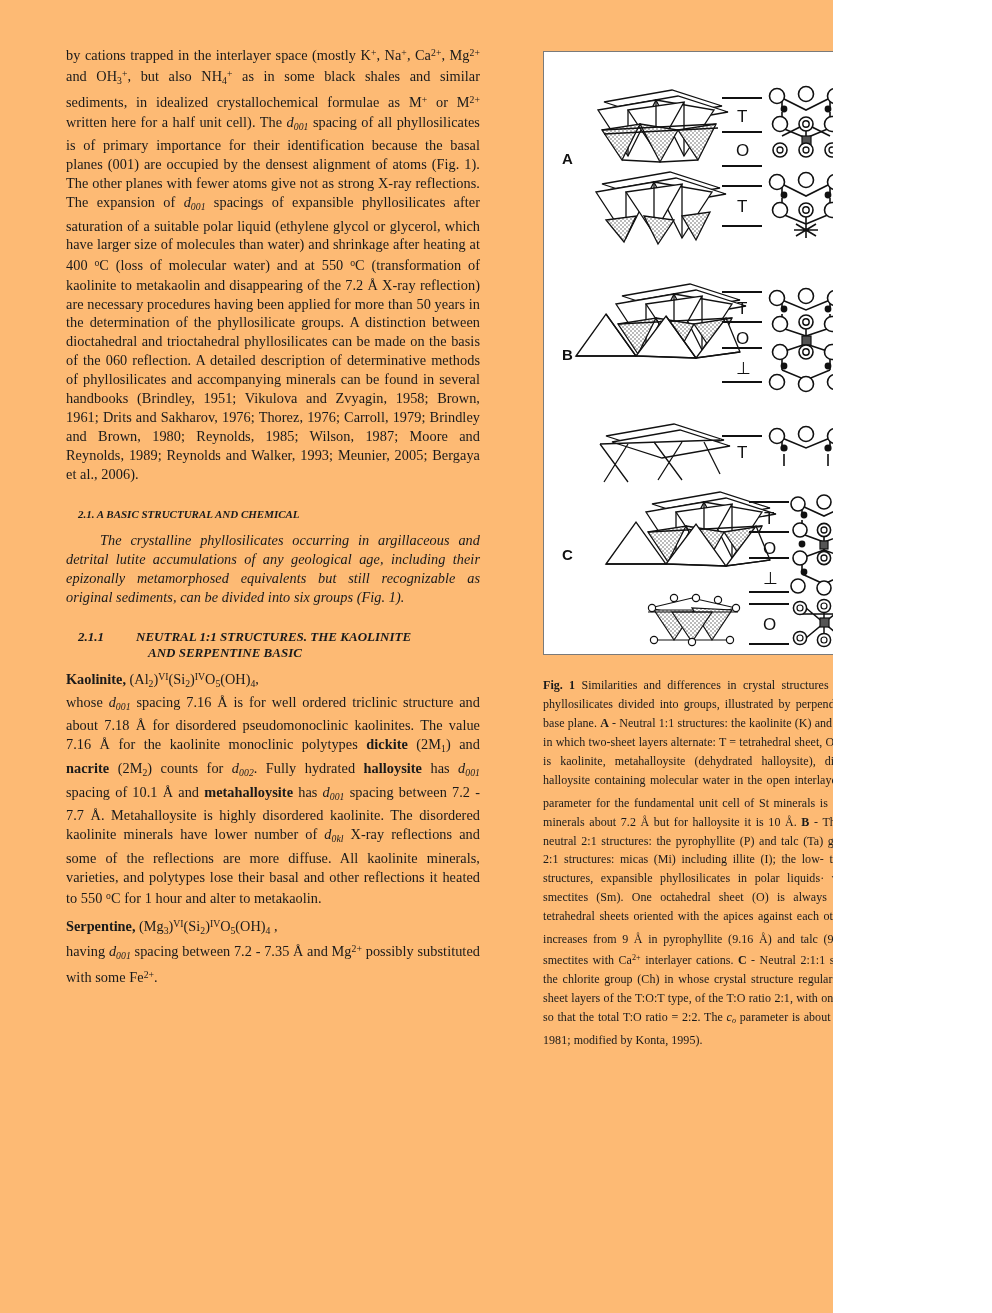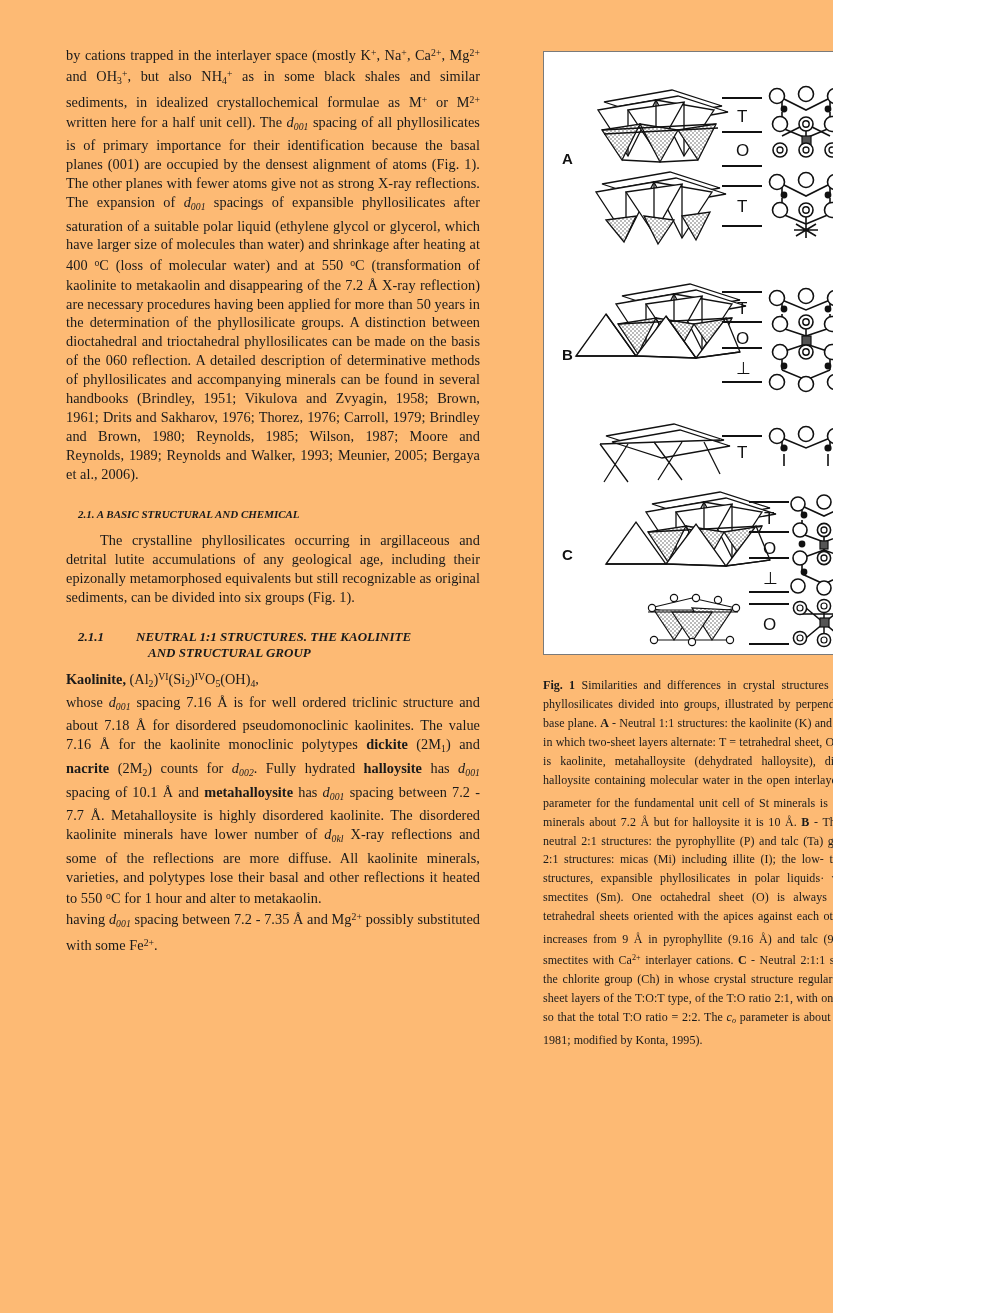--- a/index.html
+++ b/index.html
@@ -26,21 +26,21 @@
     width: 414px;
   }
   p.body {
     margin: 0 0 0 0;
     font-size: 14.3px;
     line-height: 18.9px;
     text-align: justify;
     text-justify: inter-word;
     letter-spacing: 0.05px;
   }
-  p.body.indent { text-indent: 34px; }
+  p.body.indent { text-indent: 34px; font-style: italic; }
   .sec-head {
     font-size: 11px;
     font-weight: bold;
     font-style: italic;
     line-height: 16.5px;
     margin: 22px 0 9px 0;
     padding-left: 12px;
   }
   .sec-head .l2 { display: block; padding-left: 42px; }
   .sec-head2 {
@@ -98,27 +98,28 @@
     <p class="body">by cations trapped in the interlayer space (mostly K<sup>+</sup>, Na<sup>+</sup>, Ca<sup>2+</sup>, Mg<sup>2+</sup> and OH<sub>3</sub><sup>+</sup>, but also NH<sub>4</sub><sup>+</sup> as in some black shales and similar sediments, in idealized crystallochemical formulae as M<sup>+</sup> or M<sup>2+</sup> written here for a half unit cell). The <i class="d">d<sub>001</sub></i> spacing of all phyllosilicates is of primary importance for their identification because the basal planes (001) are occupied by the densest alignment of atoms (Fig. 1). The other planes with fewer atoms give not as strong X-ray reflections. The expansion of <i class="d">d<sub>001</sub></i> spacings of expansible phyllosilicates after saturation of a suitable polar liquid (ethylene glycol or glycerol, which have larger size of molecules than water) and shrinkage after heating at 400 <sup>o</sup>C (loss of molecular water) and at 550 <sup>o</sup>C (transformation of kaolinite to metakaolin and disappearing of the 7.2 Å X-ray reflection) are necessary procedures having been applied for more than 50 years in the determination of the phyllosilicate groups. A distinction between dioctahedral and trioctahedral phyllosilicates can be made on the basis of the 060 reflection. A detailed description of determinative methods of phyllosilicates and accompanying minerals can be found in several handbooks (Brindley, 1951; Vikulova and Zvyagin, 1958; Brown, 1961; Drits and Sakharov, 1976; Thorez, 1976; Carroll, 1979; Brindley and Brown, 1980; Reynolds, 1985; Wilson, 1987; Moore and Reynolds, 1989; Reynolds and Walker, 1993; Meunier, 2005; Bergaya et al., 2006).</p>
 
     <div class="sec-head">
       <span>2.1.  A BASIC STRUCTURAL AND CHEMICAL</span>
     </div>
 
     <p class="body indent">The crystalline phyllosilicates occurring in argillaceous and detrital lutite accumulations of any geological age, including their epizonally metamorphosed equivalents but still recognizable as original sediments, can be divided into six groups (Fig. 1).</p>
 
     <div class="sec-head2">
       <span class="num">2.1.1</span><span>NEUTRAL 1:1 STRUCTURES. THE KAOLINITE</span>
-      <span class="l2">AND STRUCTURAL GROUP</span>
+      <span class="l2">AND SERPENTINE BASIC</span>
     </div>
 
     <p class="mineral-line"><b>Kaolinite,</b> (Al<sub>2</sub>)<sup>VI</sup>(Si<sub>2</sub>)<sup>IV</sup>O<sub>5</sub>(OH)<sub>4</sub>,</p>
 
     <p class="body cont">whose <i class="d">d<sub>001</sub></i> spacing 7.16 Å is for well ordered triclinic structure and about 7.18 Å for disordered pseudomonoclinic kaolinites. The value 7.16 Å for the kaolinite monoclinic polytypes <b>dickite</b> (2M<sub>1</sub>) and <b>nacrite</b> (2M<sub>2</sub>) counts for <i class="d">d<sub>002</sub></i>. Fully hydrated <b>halloysite</b> has <i class="d">d<sub>001</sub></i> spacing of 10.1 Å and <b>metahalloysite</b> has <i class="d">d<sub>001</sub></i> spacing between 7.2 - 7.7 Å. Metahalloysite is highly disordered kaolinite. The disordered kaolinite minerals have lower number of <i class="d">d<sub>0kl</sub></i> X-ray reflections and some of the reflections are more diffuse. All kaolinite minerals, varieties, and polytypes lose their basal and other reflections it heated to 550 <sup>o</sup>C for 1 hour and alter to metakaolin.</p>
 
+    <p class="mineral-line"><b>Serpentine,</b> (Mg<sub>3</sub>)<sup>VI</sup>(Si<sub>2</sub>)<sup>IV</sup>O<sub>5</sub>(OH)<sub>4</sub> ,</p>
 
     <p class="body cont">having <i class="d">d<sub>001</sub></i> spacing between 7.2 - 7.35 Å and Mg<sup>2+</sup> possibly substituted with some Fe<sup>2+</sup>.</p>
 
   </div>
 
   <div class="figure-box">
     <svg class="fig-svg" width="390" height="602" viewBox="0 0 390 602" xmlns="http://www.w3.org/2000/svg">
       <defs>
         <pattern id="dots" width="4" height="4" patternUnits="userSpaceOnUse">
           <rect width="4" height="4" fill="#ffffff"></rect>

